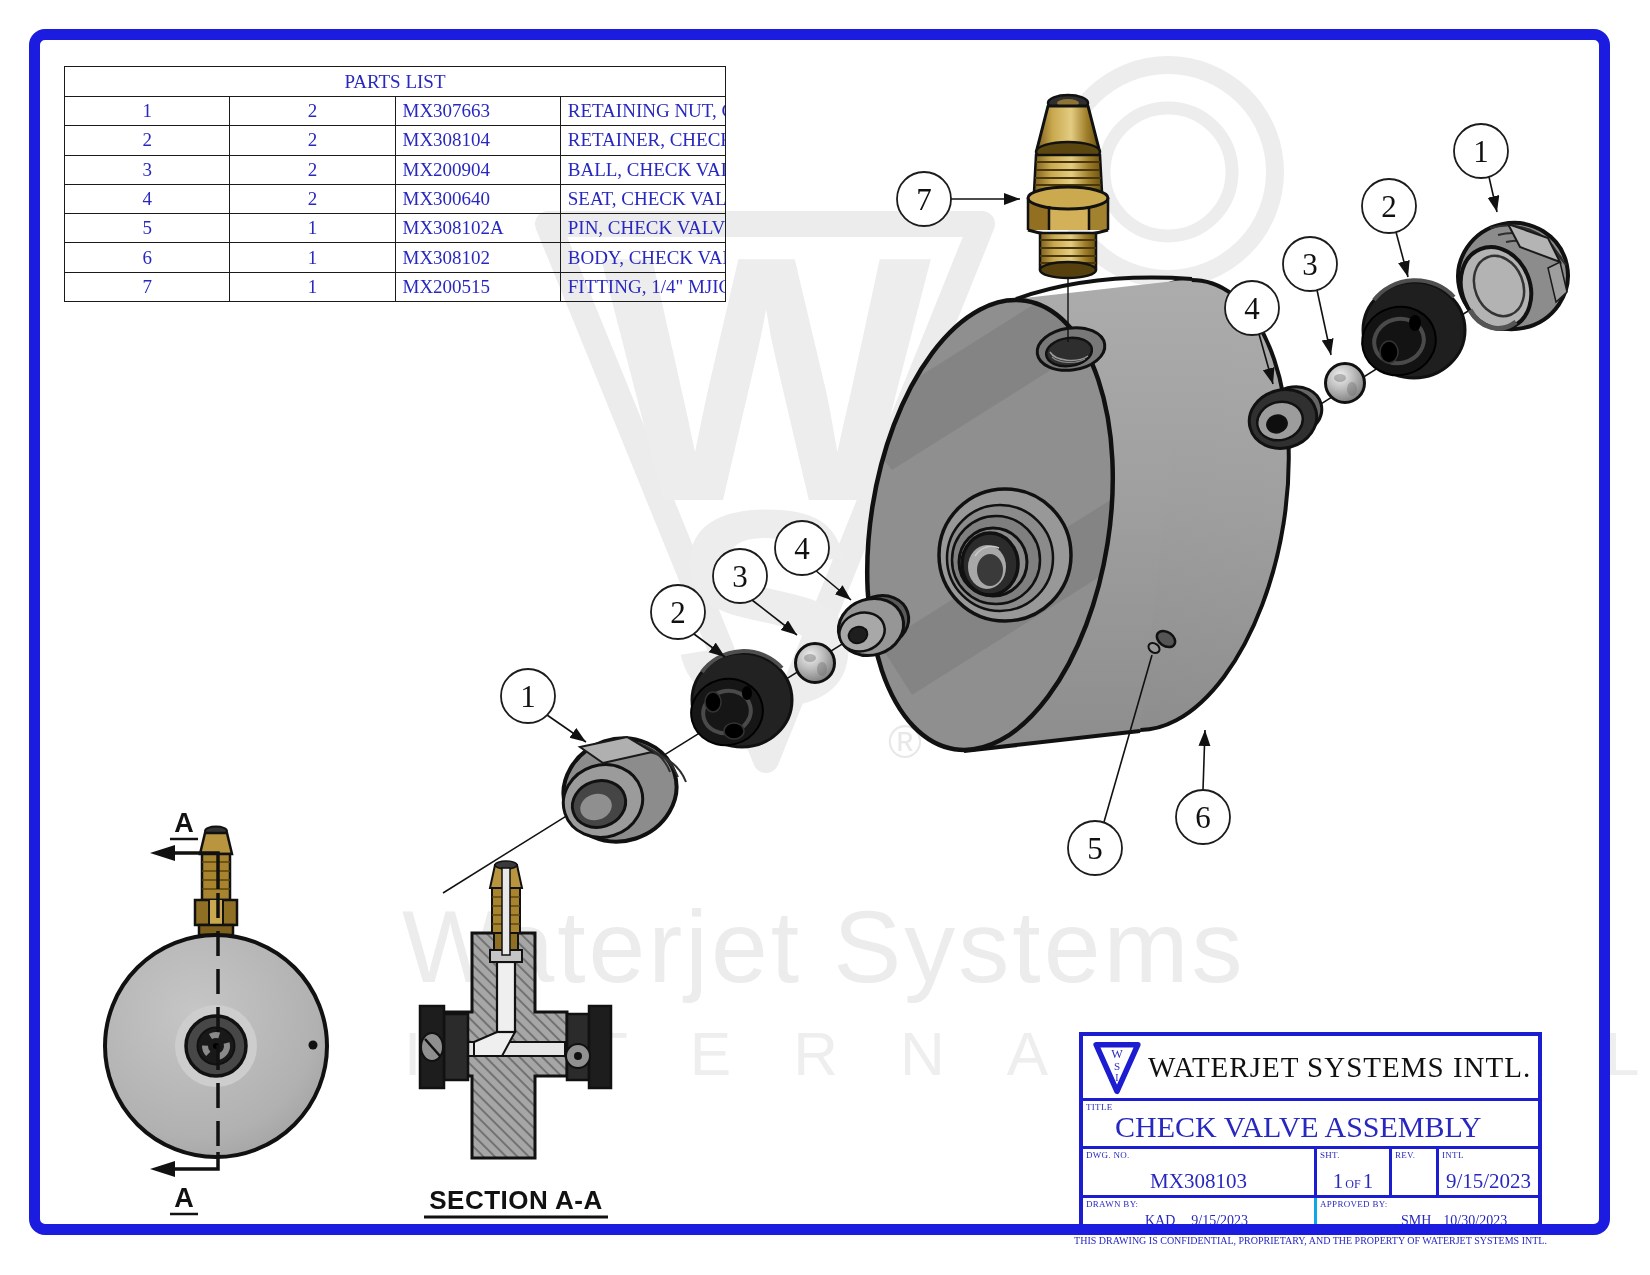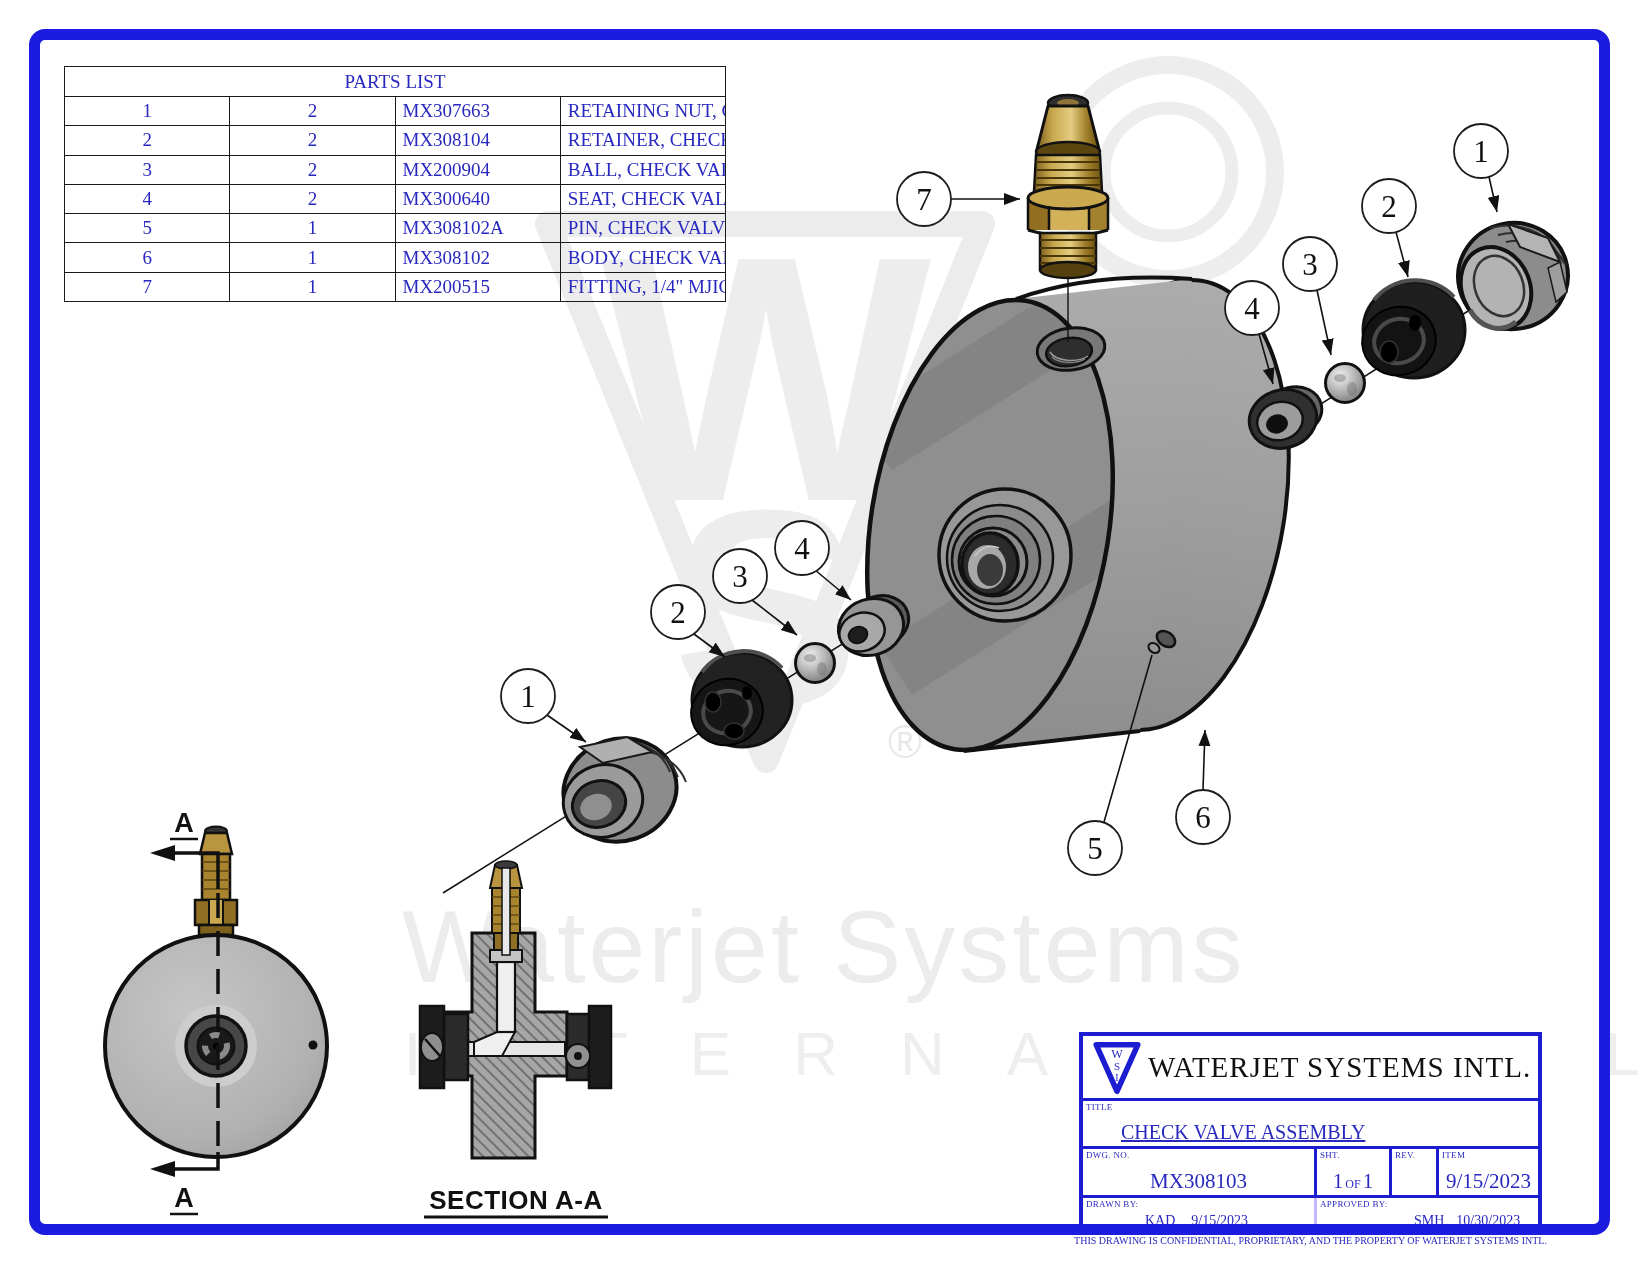--- a/index.html
+++ b/index.html
@@ -22,30 +22,30 @@
 
   
   #tblock{position:absolute;left:1079px;top:1032px;width:463px;height:199px;z-index:3;
           background:#fff;border:4px solid #1c1cd0;box-sizing:border-box;
           font-family:"Liberation Serif",serif;color:#2828c0;}
   .tbrow{position:relative;box-sizing:border-box;}
   .lab{position:absolute;top:1px;left:3px;font-size:9px;color:#2a2ac0;letter-spacing:.3px;}
   #tb-company{height:62px;display:flex;align-items:center;}
   #tb-company .cname{font-size:29px;color:#111;letter-spacing:1px;margin-left:6px;}
   #tb-title{height:48px;border-top:3px solid #1c1cd0;}
-  #tb-title .tval{position:absolute;left:38px;bottom:2px;font-size:20px;text-decoration:underline;}
+  #tb-title .tval{position:absolute;left:32px;bottom:2px;font-size:30px;}
   #tb-mid{height:49px;border-top:3px solid #1c1cd0;display:grid;
           grid-template-columns:231px 75px 47px 1fr;}
   #tb-mid>div{position:relative;display:flex;align-items:flex-end;justify-content:center;padding-bottom:1px;}
   #tb-mid>div+div{border-left:3px solid #1c1cd0;}
   .bigval{font-size:21px;}
   .ofsm{font-size:12px;margin:0 2px 2px 2px;}
   #tb-drawn{height:36px;border-top:3px solid #1c1cd0;display:grid;grid-template-columns:231px 1fr;}
   #tb-drawn>div{position:relative;display:flex;align-items:flex-end;padding-bottom:2px;font-size:14px;}
-  #tb-drawn>div+div{border-left:3px solid #c4b5fd;padding-left:13px;}
+  #tb-drawn>div+div{border-left:3px solid #0ea5e9;}
   #tb-conf{height:16px;border-top:3px solid #1c1cd0;display:flex;align-items:center;
            justify-content:center;font-size:10px;white-space:nowrap;}
   .sp1{margin-left:62px;} .sp2{margin-left:16px;} .sp3{margin-left:84px;} .sp4{margin-left:12px;}
 </style>
 </head>
 <body>
 
 <div id="page">
 
   <svg id="dwg" width="1650" height="1275" viewBox="0 0 1650 1275">
@@ -431,21 +431,21 @@
         <span class="lab">SHT.</span>
         <span class="bigval">1</span>
         <span class="ofsm">OF</span>
         <span class="bigval">1</span>
       </div>
       <div>
         <span class="lab">REV.</span>
         <span class="bigval"></span>
       </div>
       <div>
-        <span class="lab">ITEM</span>
+        <span class="lab">INTL</span>
         <span class="bigval">9/15/2023</span>
       </div>
     </div>
     <div id="tb-drawn" class="tbrow">
       <div>
         <span class="lab">DRAWN BY:</span>
         <span class="sp1">KAD</span>
         <span class="sp2">9/15/2023</span>
       </div>
       <div>

